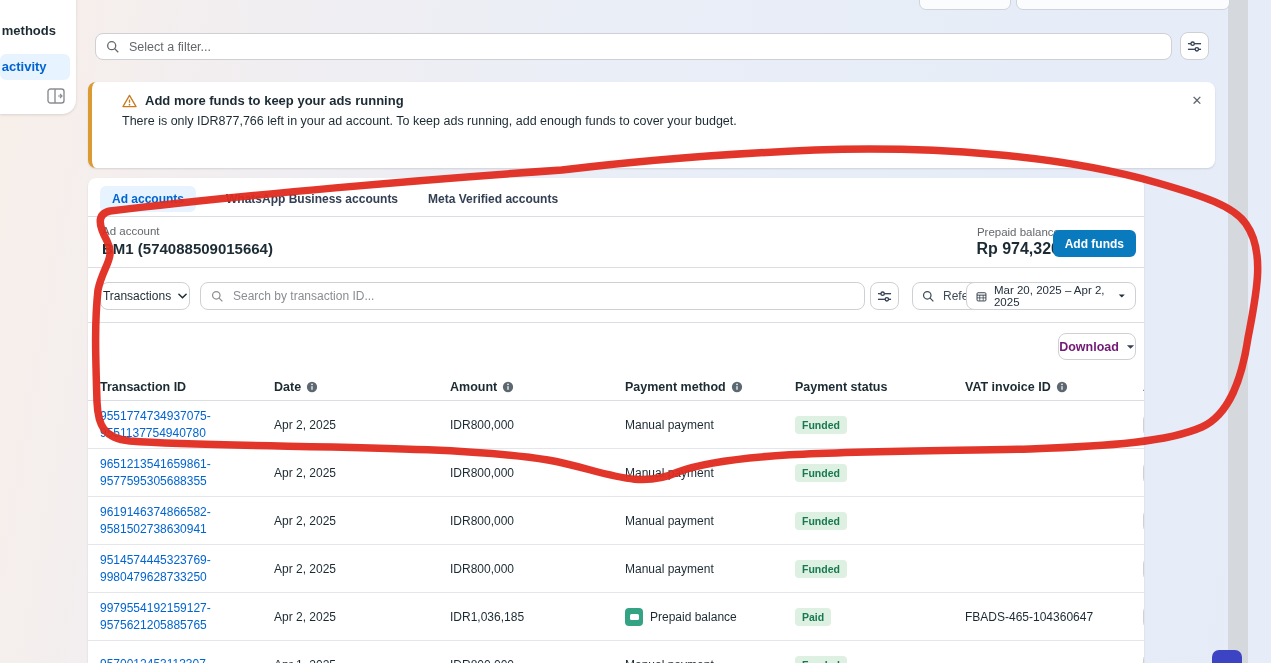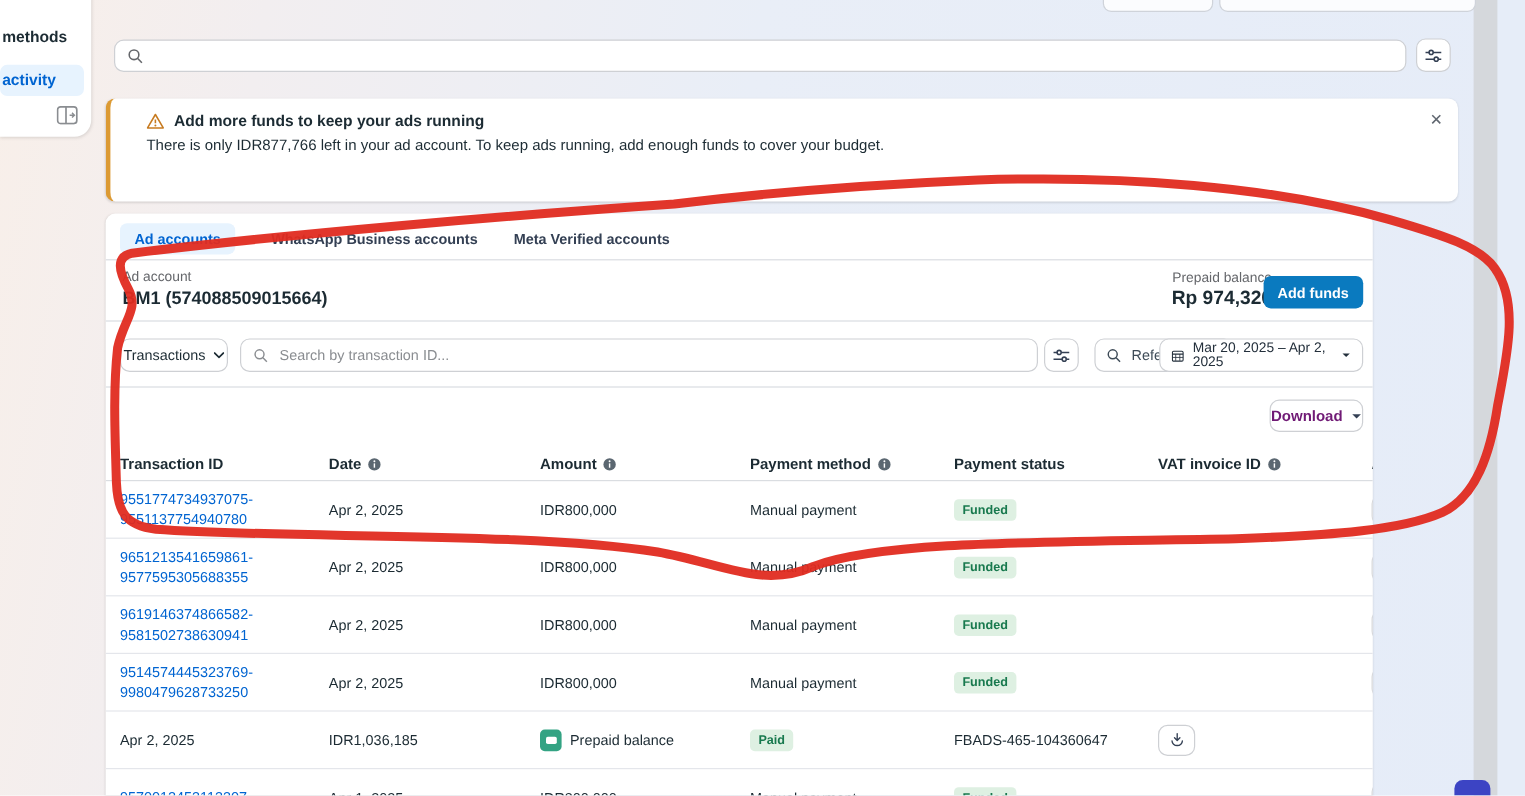--- a/index.html
+++ b/index.html
@@ -120,20 +120,21 @@
   </div>
 </aside>
 
 <div class="abs filter-input">
   <span>
     <svg width="14" height="14" viewBox="0 0 16 16">
         <circle cx="6.5" cy="6.5" r="4.6" fill="none" stroke="#65676b" stroke-width="1.5"></circle>
         <line x1="10" y1="10" x2="14" y2="14" stroke="#65676b" stroke-width="1.5"></line>
       </svg>
   </span>
+  <input placeholder="Select a filter..." style="">
 </div>
 <div class="abs icon-btn sliders-top">
   <svg width="15" height="15" viewBox="0 0 16 16">
       <line x1="1" y1="5" x2="15" y2="5" stroke="#344054" stroke-width="1.4"></line>
       <circle cx="6" cy="5" r="1.8" fill="#fff" stroke="#344054" stroke-width="1.4"></circle>
       <line x1="1" y1="11" x2="15" y2="11" stroke="#344054" stroke-width="1.4"></line>
       <circle cx="10.5" cy="11" r="1.8" fill="#fff" stroke="#344054" stroke-width="1.4"></circle>
     </svg>
 </div>
 
@@ -338,20 +339,23 @@
           <div class="dl-btn">
             <svg width="14" height="13" viewBox="0 0 16 15">
               <path d="M8 1.5v6.5M5.4 5.6L8 8.2l2.6-2.6" fill="none" stroke="#344054" stroke-width="1.3" stroke-linecap="round" stroke-linejoin="round"></path>
               <path d="M3 8.5a5 4.5 0 0 0 10 0" fill="none" stroke="#344054" stroke-width="1.3" stroke-linecap="round"></path>
             </svg>
           </div>
         </div>
     </div>
 
     <div class="trow tr">
+      <div class="td id">
+          <a><span>9979554192159127-</span><br><span>9575621205885765</span></a>
+        </div>
       <div class="td">Apr 2, 2025</div>
       <div class="td">IDR1,036,185</div>
       <div class="td method-cell">
         <span class="m-icon">
             <span class="chip"></span>
           </span>
         <span>Prepaid balance</span>
       </div>
       <div class="td"><span class="badge">Paid</span></div>
       <div class="td">FBADS-465-104360647</div>

